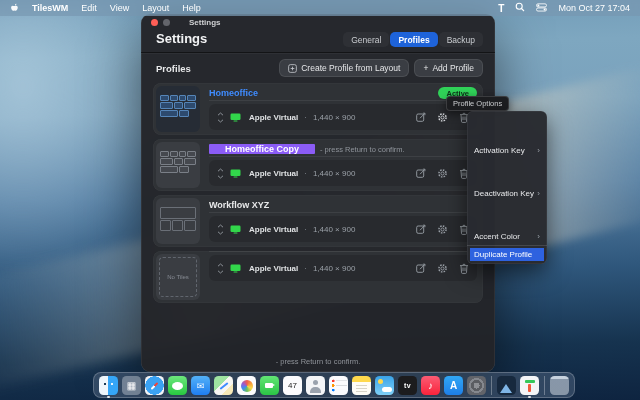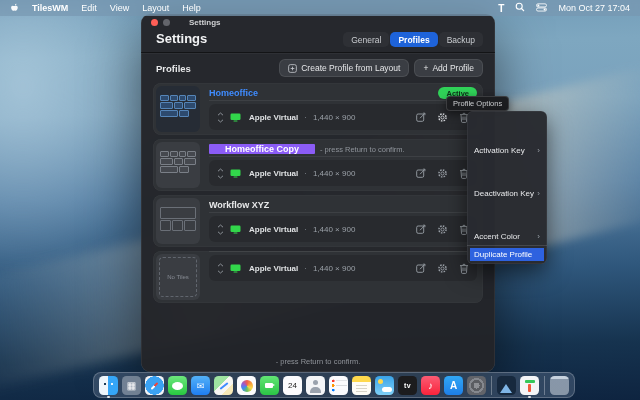--- a/index.html
+++ b/index.html
@@ -494,21 +494,21 @@
         <div class="wheel"></div>
       </div>
     </div>
   <div class="dockitem">
       <div class="dicon ic-facetime">
         <div class="cam"></div>
       </div>
     </div>
   <div class="dockitem">
       <div class="dicon ic-calendar">
-        <div class="daynum">24</div>
+        <div class="daynum">47</div>
       </div>
     </div>
   <div class="dockitem">
       <div class="dicon ic-contacts">
         <div class="head"></div>
         <div class="body"></div>
       </div>
     </div>
   <div class="dockitem">
       <div class="dicon ic-reminders">

